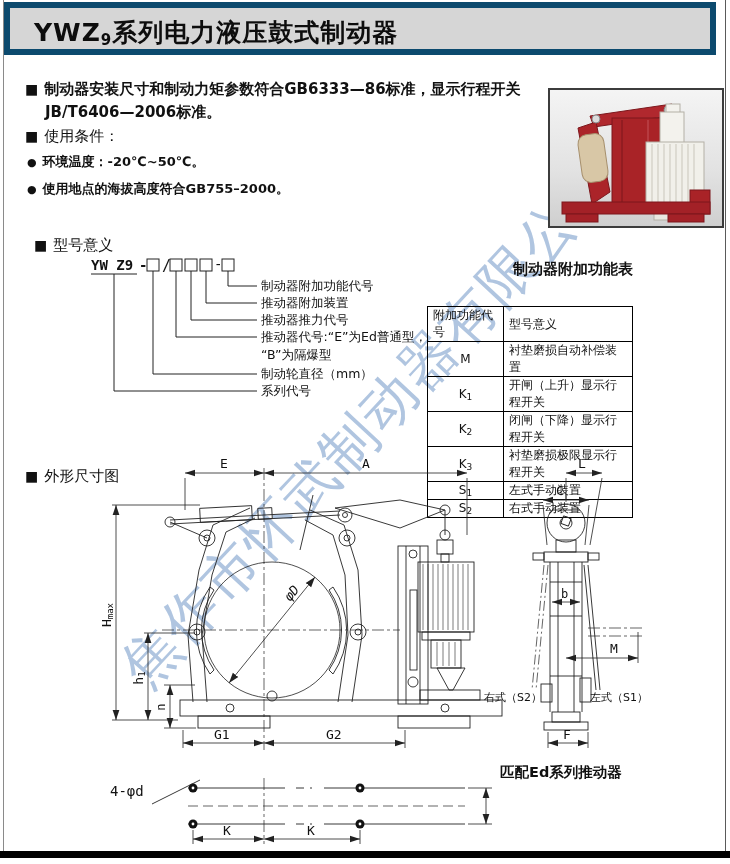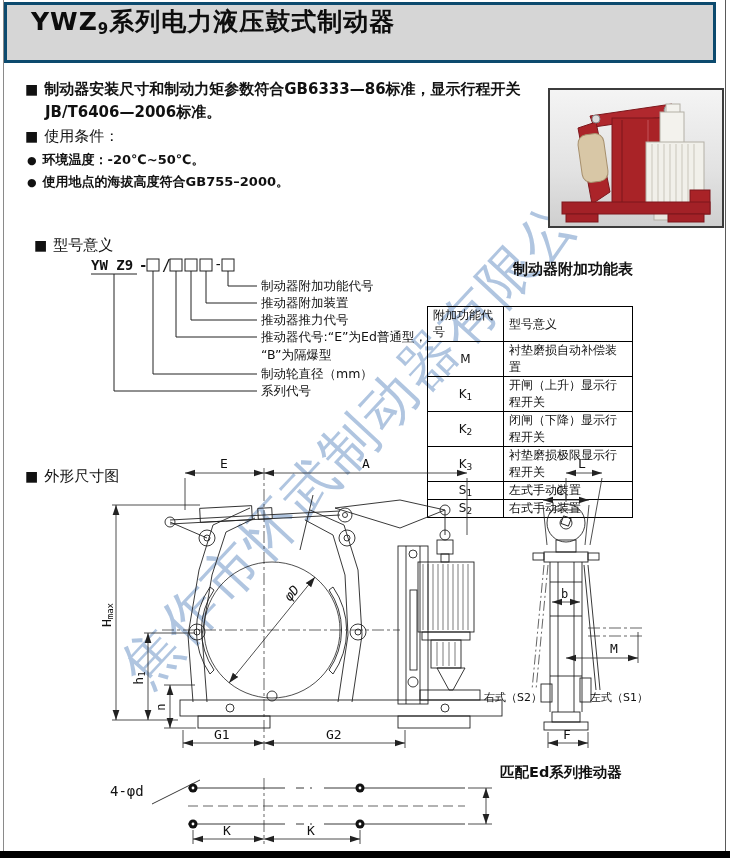--- a/index.html
+++ b/index.html
@@ -6,34 +6,34 @@
   html,body { background:#fff; }
   .page {
     position:relative; width:730px; height:864px; background:#ffffff;
     font-family:"DejaVu Sans", sans-serif; color:#111; overflow:hidden;
   }
   .border-left  { position:absolute; left:3px;  top:0; width:1px; height:853px; background:#8a8a8a; }
   .border-right { position:absolute; left:725px; top:0; width:1px; height:853px; background:#5a5a5a; }
   .bottom-bar   { position:absolute; left:0; top:851px; width:730px; height:7px; background:#000; }
 
   .title-bar {
-    position:absolute; left:4px; top:2px; width:712px; height:61px;
-    background:#d6d6d6; border:3px solid #0c4a6e;
-    display:flex; align-items:flex-start; padding-left:24px;
+    position:absolute; left:4px; top:2px; width:712px; height:53px;
+    background:#d6d6d6; border:6px solid #0c4a6e;
+    display:flex; align-items:flex-end; padding-left:24px;
   }
   .title { font-size:25px; font-weight:bold; color:#0d0d0d; letter-spacing:1px; }
   .title .t-sub { font-size:15px; vertical-align:-4px; }
 
   .std-block { position:absolute; left:25px; top:78px; width:525px; font-size:15px; font-weight:bold; line-height:23px; }
   .std-block .indent { padding-left:20px; }
   .sec-marker { font-size:14px; margin-right:6px; }
 
   .cond-head  { position:absolute; left:25px; top:127px; font-size:15px; font-weight:normal; }
   .bullet-list { position:absolute; left:27px; top:149px; font-size:13px; font-weight:bold; list-style:none; }
-  .bullet-list li { line-height:21px; }
+  .bullet-list li { line-height:26px; }
   .bullet-list .dot { font-size:11px; margin-right:6px; }
 
   .model-head { position:absolute; left:34px; top:236px; font-size:15px; font-weight:normal; }
   .model-svg  { position:absolute; left:85px; top:254px; }
 
   .ft-title { position:absolute; left:427px; top:260px; width:206px; text-align:right; font-size:15px; font-weight:bold; }
   table.ft  { position:absolute; left:427px; top:287px; width:206px; border-collapse:collapse; table-layout:fixed;margin-top:19px; }
   table.ft td { border:1px solid #000; font-size:12px; height:18px; padding:0 5px; vertical-align:middle; }
   table.ft td.code { width:76px; text-align:center; }
   table.ft td.hdr  { text-align:left; font-weight:normal; }

